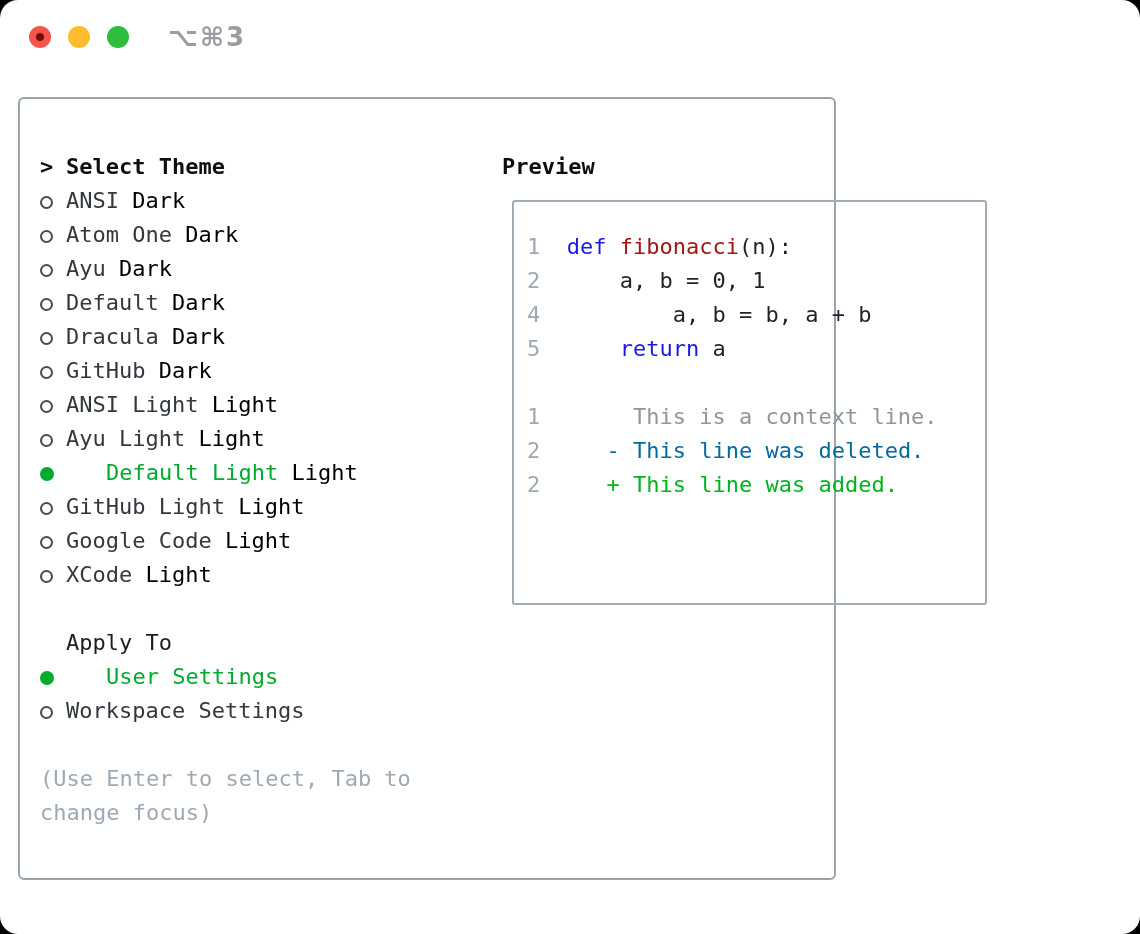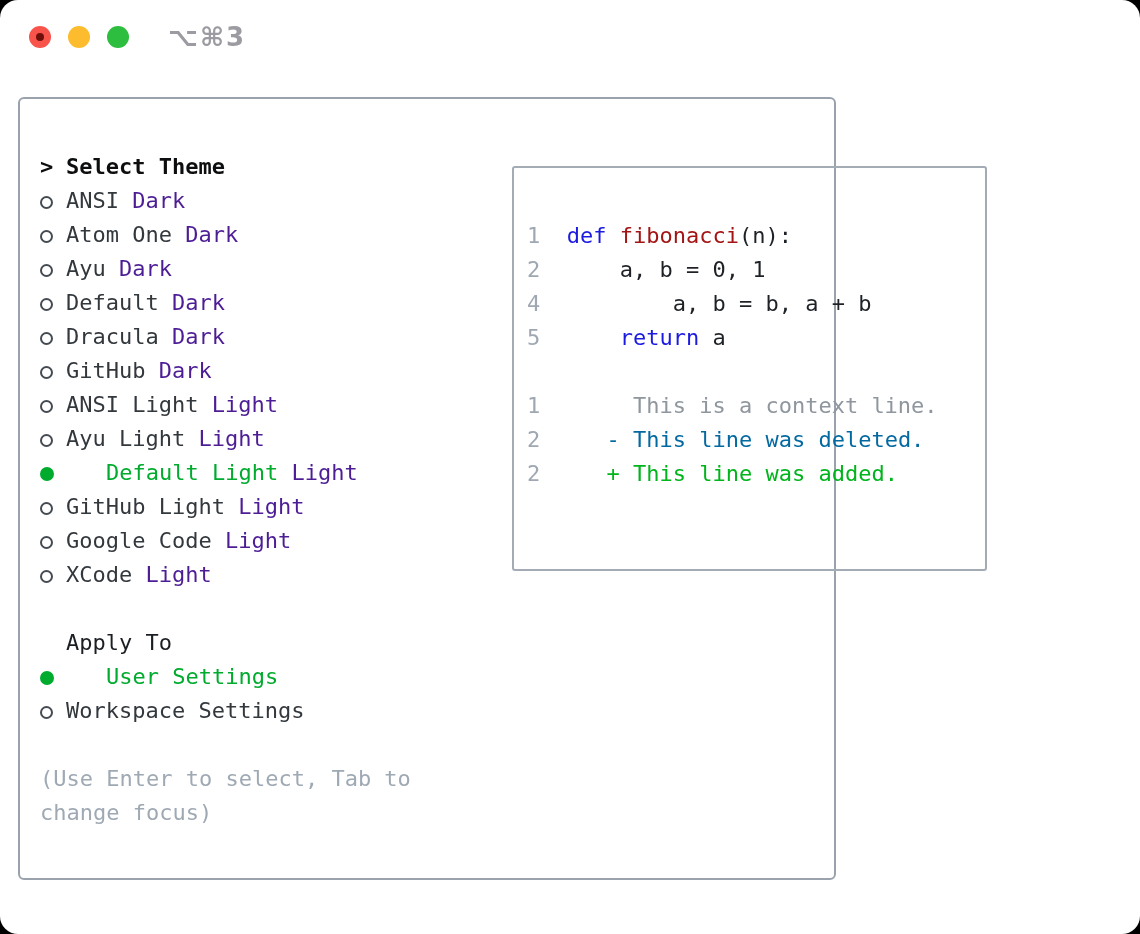--- a/index.html
+++ b/index.html
@@ -33,30 +33,30 @@
   .prefix { display:inline-block; width:26px; font-weight:bold; color:#0c0e10; }
   .sec-title { font-weight:bold; color:#0c0e10; }
   .apply-title { color:#1b1e22; }
   .radio {
     display:inline-block; width:13px; height:13px; box-sizing:border-box;
     border:2px solid #454b52; border-radius:50%; vertical-align:-1px; background:transparent;
   }
   .row.selected .radio { width:14px; height:14px; background:#00ab2e; border-color:#00ab2e; }
   .row.selected .name { color:#00ab2e;margin-left:40px; }
   .name { color:#33383d; }
-  .variant { color:#4c1d95; }
+  .variant { color:#000000; }
   .hint { color:#9fa9b4; }
   .blank { height:34px; }
   
   .right-col { position:absolute; left:482px; top:51px; }
   .preview-title { height:34px; line-height:34px; font-size:22px; font-weight:bold; color:#0c0e10; }
   .pbox {
     margin-left:10px; margin-top:16px; width:475px; height:405px;
     border:2px solid #a3abb4; border-radius:3px; box-sizing:border-box;
-    padding:51px 0 0 13px; overflow:hidden;
+    padding:28px 0 0 13px; overflow:hidden;
   }
   .cl { white-space:pre; height:34px; line-height:34px; font-size:22px; }
   .num   { color:#9fa8b2; }
   .kw    { color:#1a1ae0; }
   .fn    { color:#a31515; }
   .plain { color:#1e2226; }
   .ctx   { color:#8f969e; }
   .del   { color:#0369a1; }
   .add   { color:#00b41c; }
 </style>
@@ -102,20 +102,21 @@
       <div class="row"><span class="slot"><span class="radio"></span></span><span class="name">Workspace Settings</span></div>
 
       <div class="blank"></div>
 
       <div class="row hint">(Use Enter to select, Tab to</div>
       <div class="row hint">change focus)</div>
 
     </div>
 
     <div class="right-col">
+      <div class="preview-title">Preview</div>
       <div class="pbox">
         <div class="cl"><span class="num">1  </span><span class="kw">def</span><span class="plain"> </span><span class="fn">fibonacci</span><span class="plain">(n):</span></div>
         <div class="cl"><span class="num">2  </span><span class="plain">    a, b = 0, 1</span></div>
         <div class="cl"><span class="num">4  </span><span class="plain">        a, b = b, a + b</span></div>
         <div class="cl"><span class="num">5  </span><span class="plain">    </span><span class="kw">return</span><span class="plain"> a</span></div>
         <div class="cl"><span class="plain"> </span></div>
         <div class="cl"><span class="num">1</span><span class="ctx">       This is a context line.</span></div>
         <div class="cl"><span class="num">2</span><span class="plain">     </span><span class="del">- This line was deleted.</span></div>
         <div class="cl"><span class="num">2</span><span class="plain">     </span><span class="add">+ This line was added.</span></div>
       </div>

